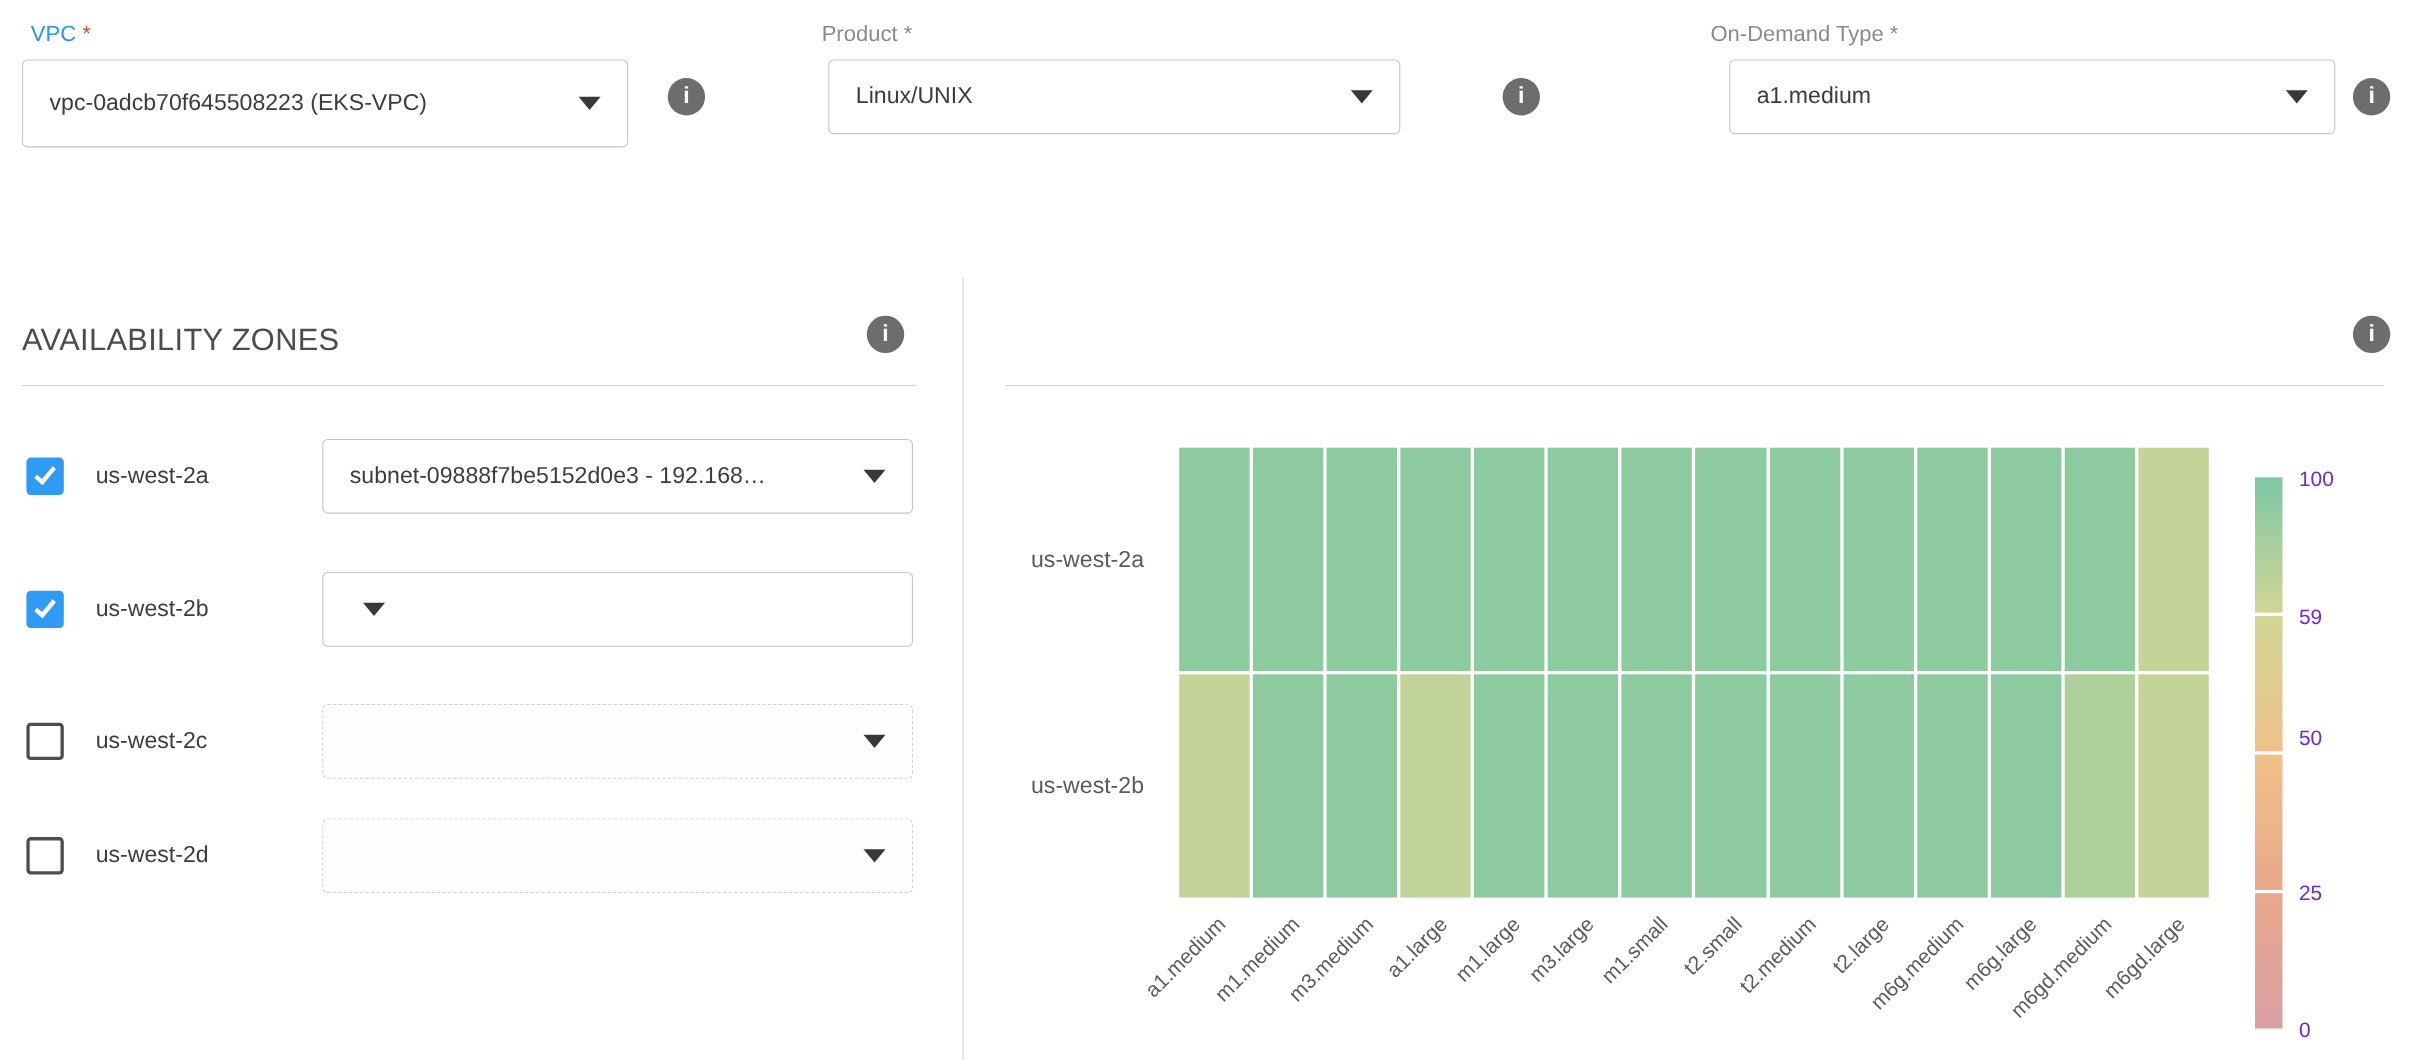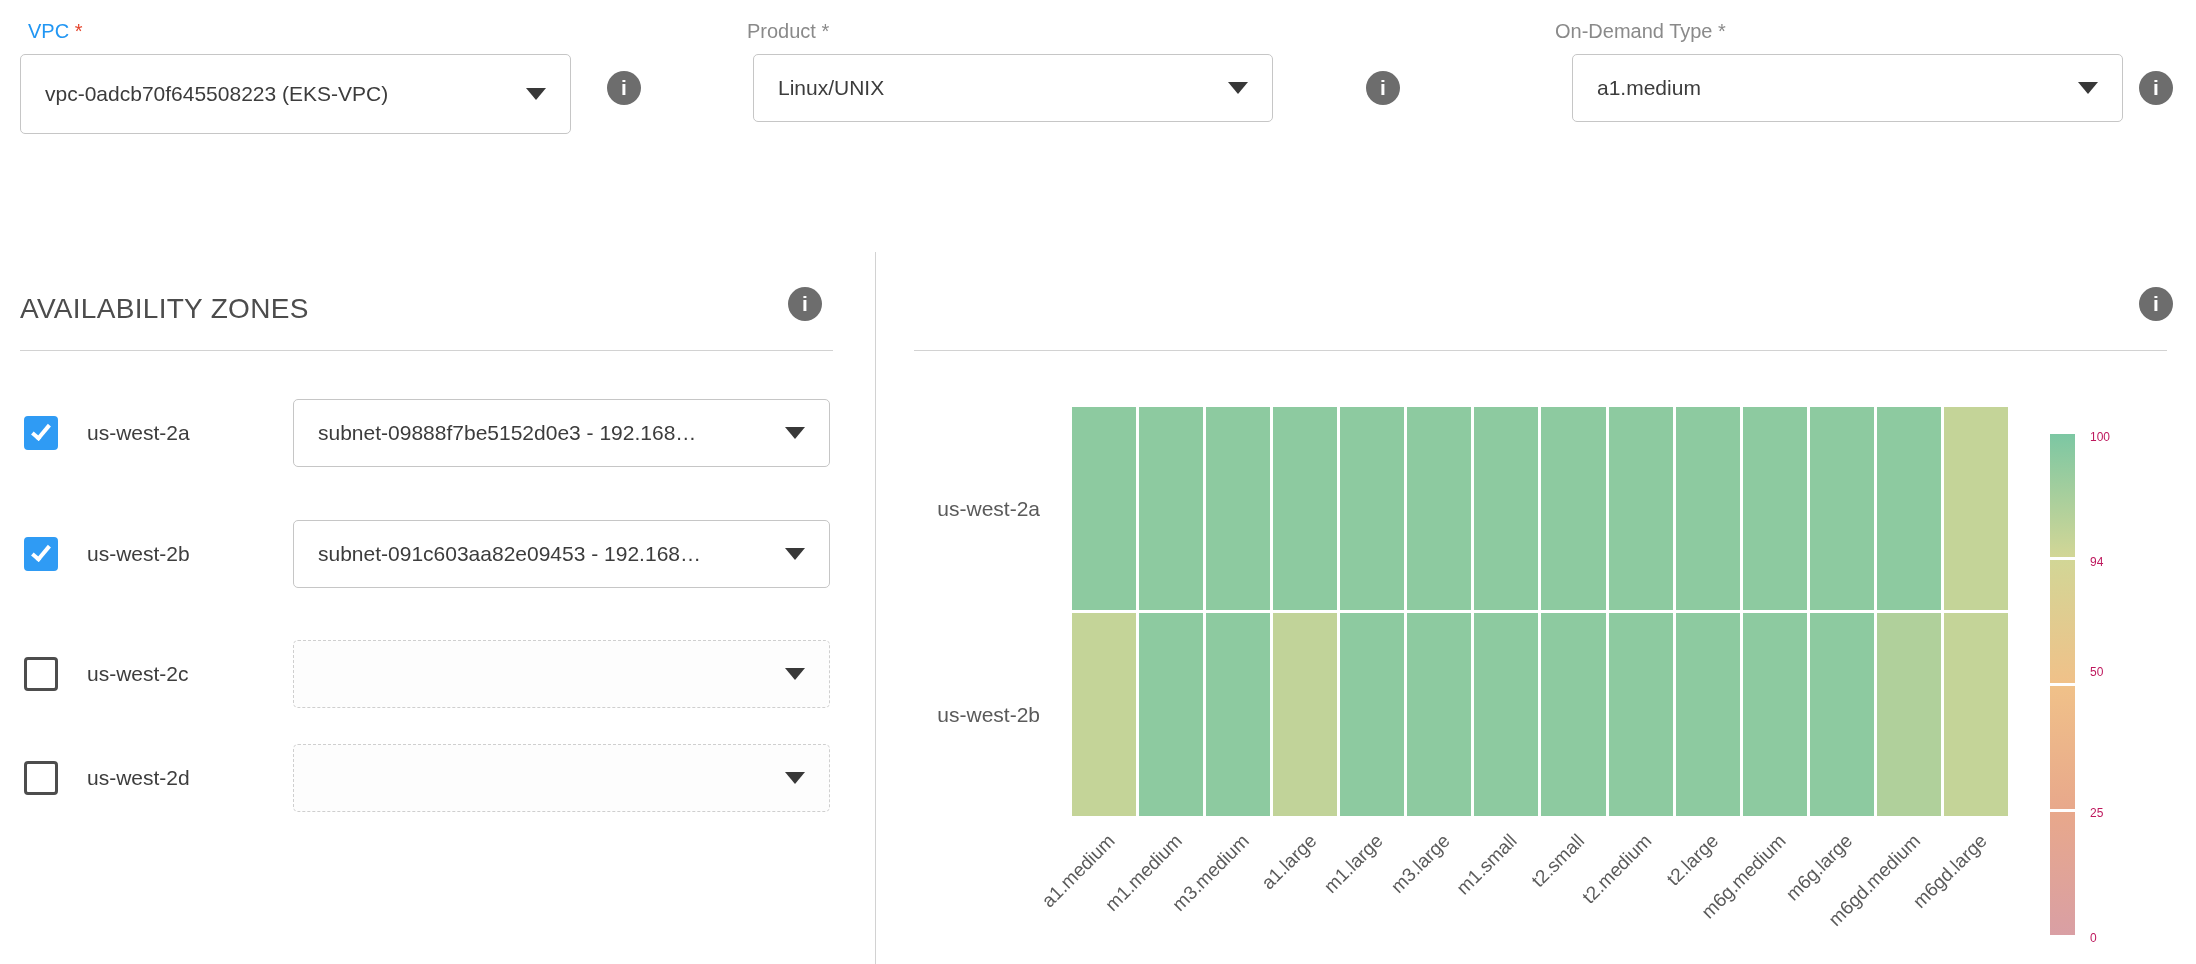--- a/index.html
+++ b/index.html
@@ -40,21 +40,21 @@
   .hm-grid { position:absolute; left:1072px; top:407px; width:936px; height:409px; display:grid; gap:3px; }
   .hm-cell { width:100%; height:100%; }
   .hm-row-labels { position:absolute; left:850px; top:407px; width:190px; height:409px; }
   .hm-row-label { position:absolute; right:0; font-size:21px; color:#5a5a5a; height:26px; line-height:26px; white-space:nowrap; }
   .hm-col-labels { position:absolute; left:1072px; top:818px; width:936px; height:146px; }
   .hm-col-label { position:absolute; top:12px; white-space:nowrap; font-size:19px; color:#5a5a5a;
                   transform:rotate(-45deg); transform-origin:100% 0; }
   .colorbar { position:absolute; left:2050px; top:434px; width:25px; height:501px; }
   .cb-seg { position:absolute; left:0; width:100%; }
   .cb-ticks { position:absolute; left:2090px; top:434px; width:70px; height:525px; }
-  .cb-tick { position:absolute; left:0; font-size:12px; color:#be185d; height:22px; line-height:22px; }
+  .cb-tick { position:absolute; left:0; font-size:19px; color:#6d28d9; height:22px; line-height:22px; }
 </style>
 </head>
 <body>
 
 <div class="page">
 
   <span class="field-label vpc" style="left:28px;top:20px"><span>VPC</span><span class="req"> *</span></span>
   <div class="select" style="left:20px;top:54px;width:551px;height:80px">
     <span class="select-value">vpc-0adcb70f645508223 (EKS-VPC)</span>
     <span class="caret"></span>
@@ -97,21 +97,20 @@
       <span class="caret"></span>
     </div>
   </div>
 
   <div class="zone-row" style="top:520px">
     <span class="checkbox checked">
         <span class="check"></span>
       </span>
     <span class="zone-label">us-west-2b</span>
     <div class="select subnet-select">
-      <span class="select-value">subnet-091c603aa82e09453 - 192.168…</span>
       <span class="caret"></span>
     </div>
   </div>
 
   <div class="zone-row" style="top:640px">
     <span class="checkbox"></span>
     <span class="zone-label">us-west-2c</span>
     <div class="select subnet-select empty">
       <span class="select-value"></span>
       <span class="caret"></span>
@@ -185,19 +184,19 @@
       <div class="hm-col-label" style="right: 32.0357px;">m6gd.large</div>
     </div>
   <div class="colorbar">
       <div class="cb-seg" style="top: 0px; height: 123px; background: linear-gradient(rgb(124, 199, 163), rgb(210, 214, 150));"></div>
       <div class="cb-seg" style="top: 126px; height: 123px; background: linear-gradient(rgb(210, 214, 150), rgb(240, 193, 137));"></div>
       <div class="cb-seg" style="top: 252px; height: 123px; background: linear-gradient(rgb(240, 193, 137), rgb(232, 168, 139));"></div>
       <div class="cb-seg" style="top: 378px; height: 123px; background: linear-gradient(rgb(232, 168, 139), rgb(217, 159, 164));"></div>
     </div>
   <div class="cb-ticks">
       <div class="cb-tick" style="top: -8px;">100</div>
-      <div class="cb-tick" style="top: 117.25px;">94</div>
+      <div class="cb-tick" style="top: 117.25px;">59</div>
       <div class="cb-tick" style="top: 227px;">50</div>
       <div class="cb-tick" style="top: 367.75px; text-align: right;">25</div>
       <div class="cb-tick" style="top: 493px;">0</div>
     </div>
 
 </div>
 
 </body></html>

